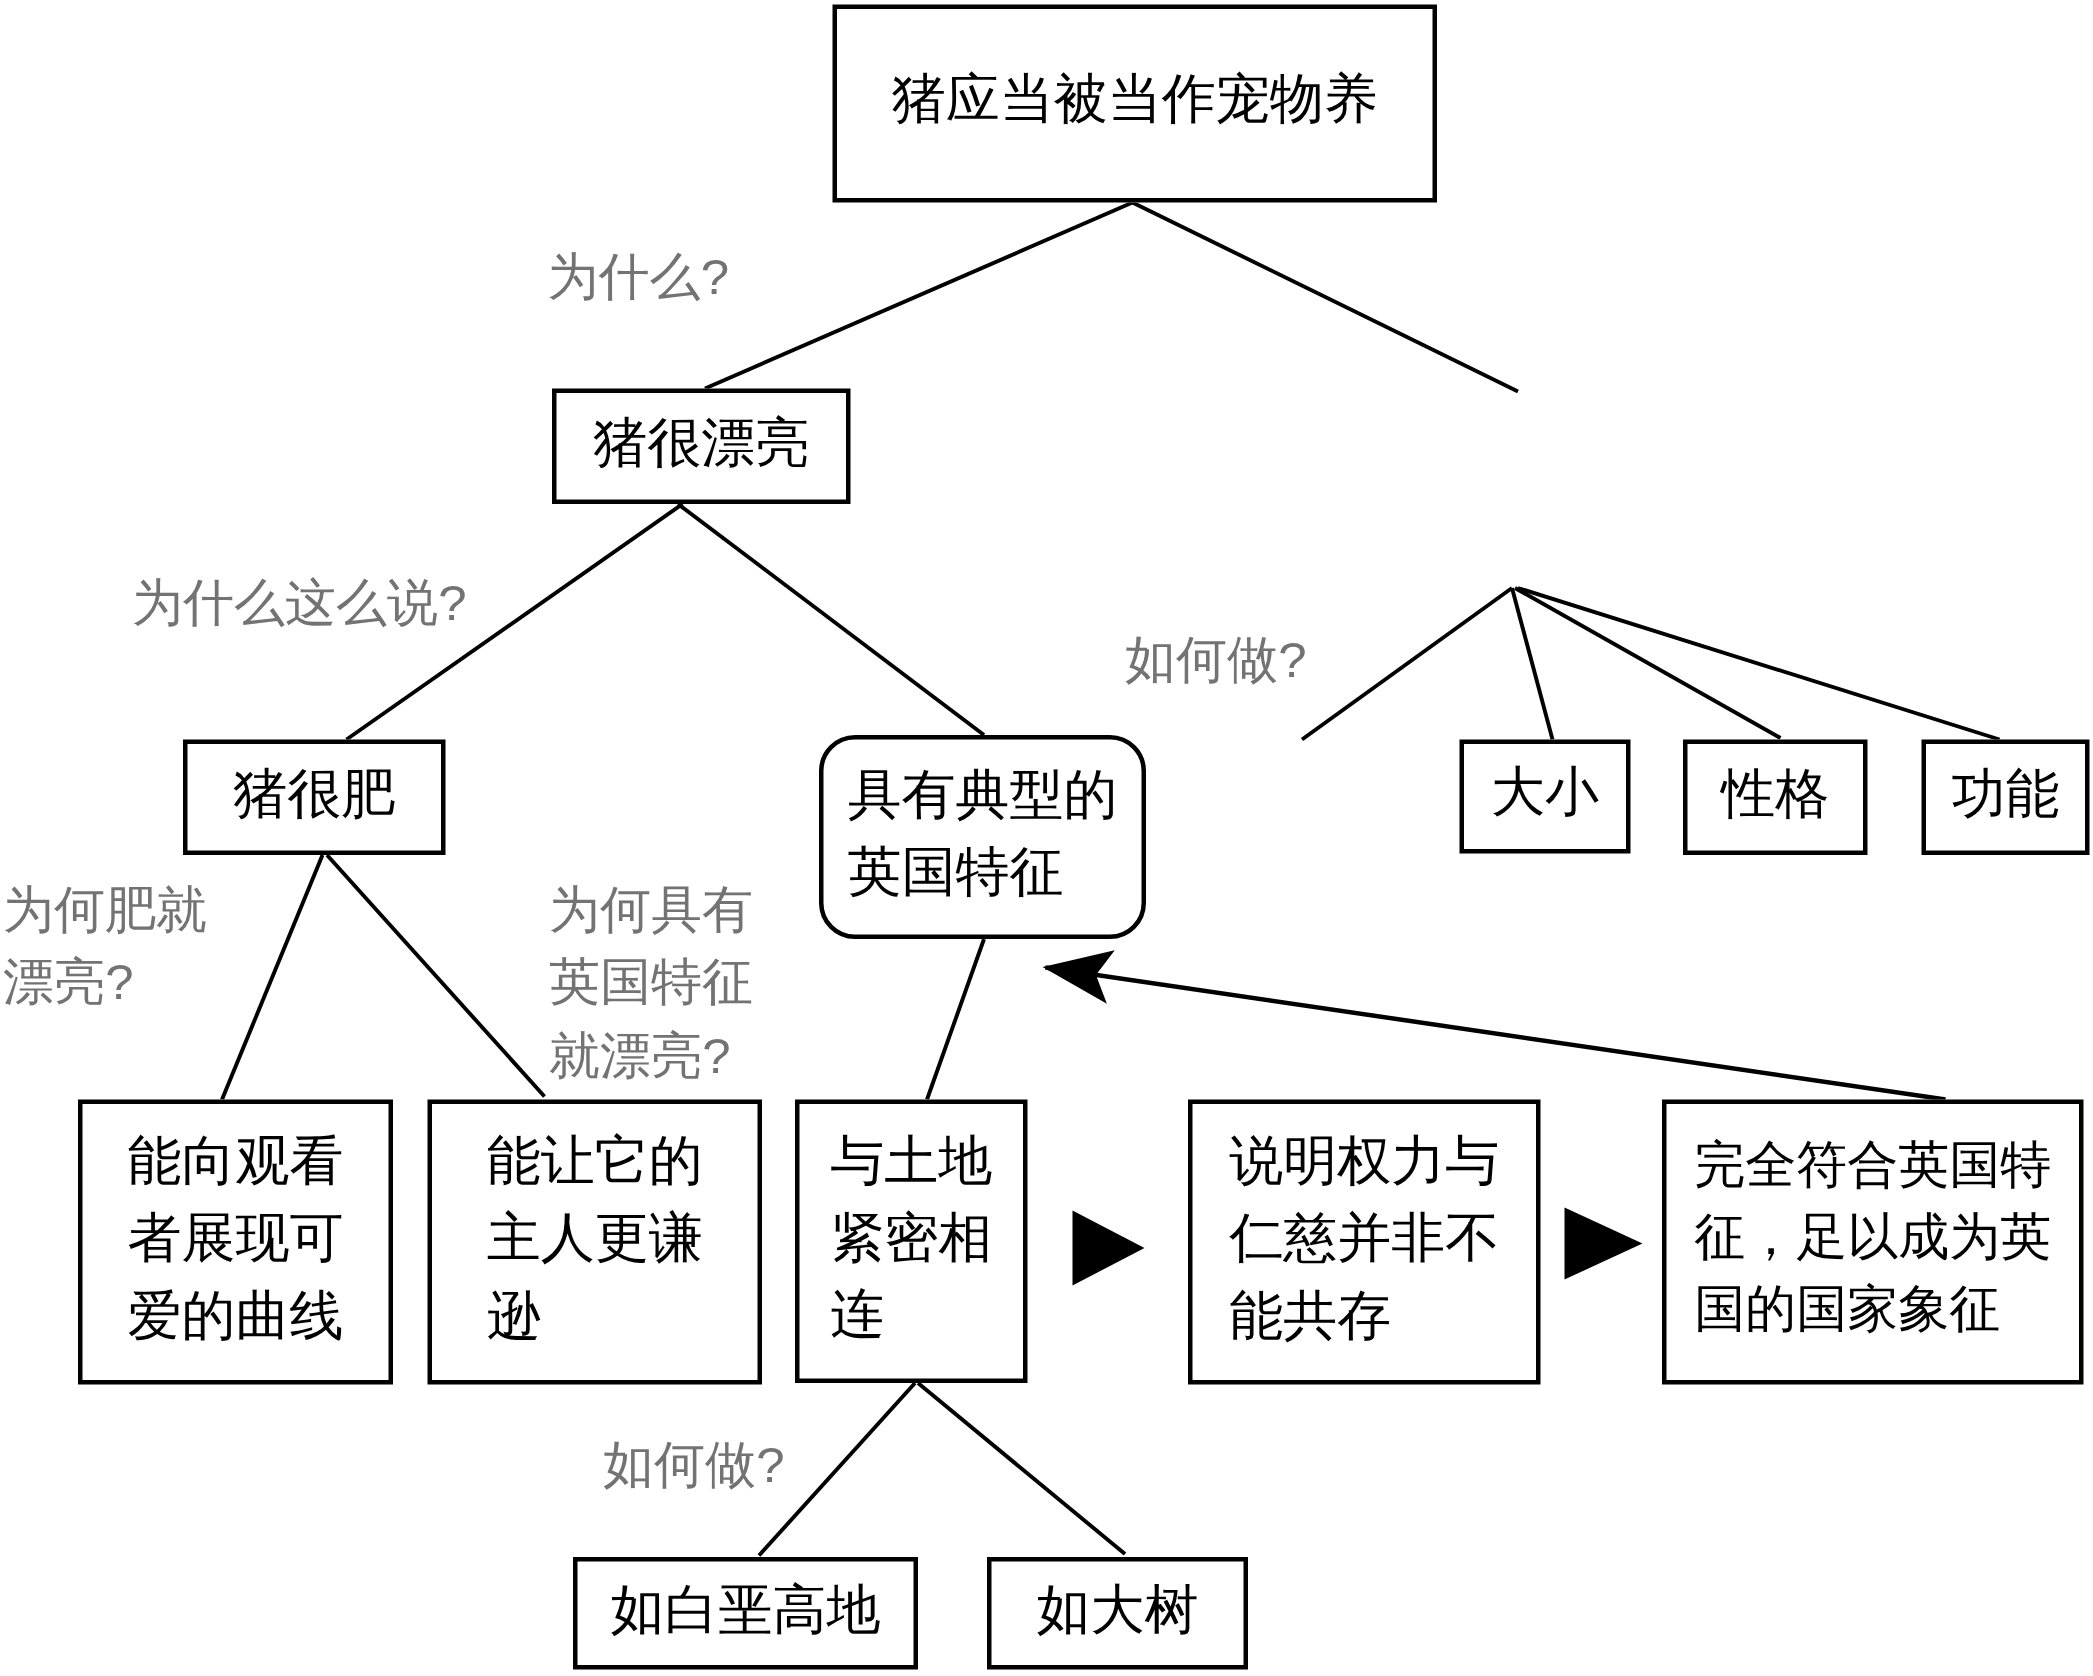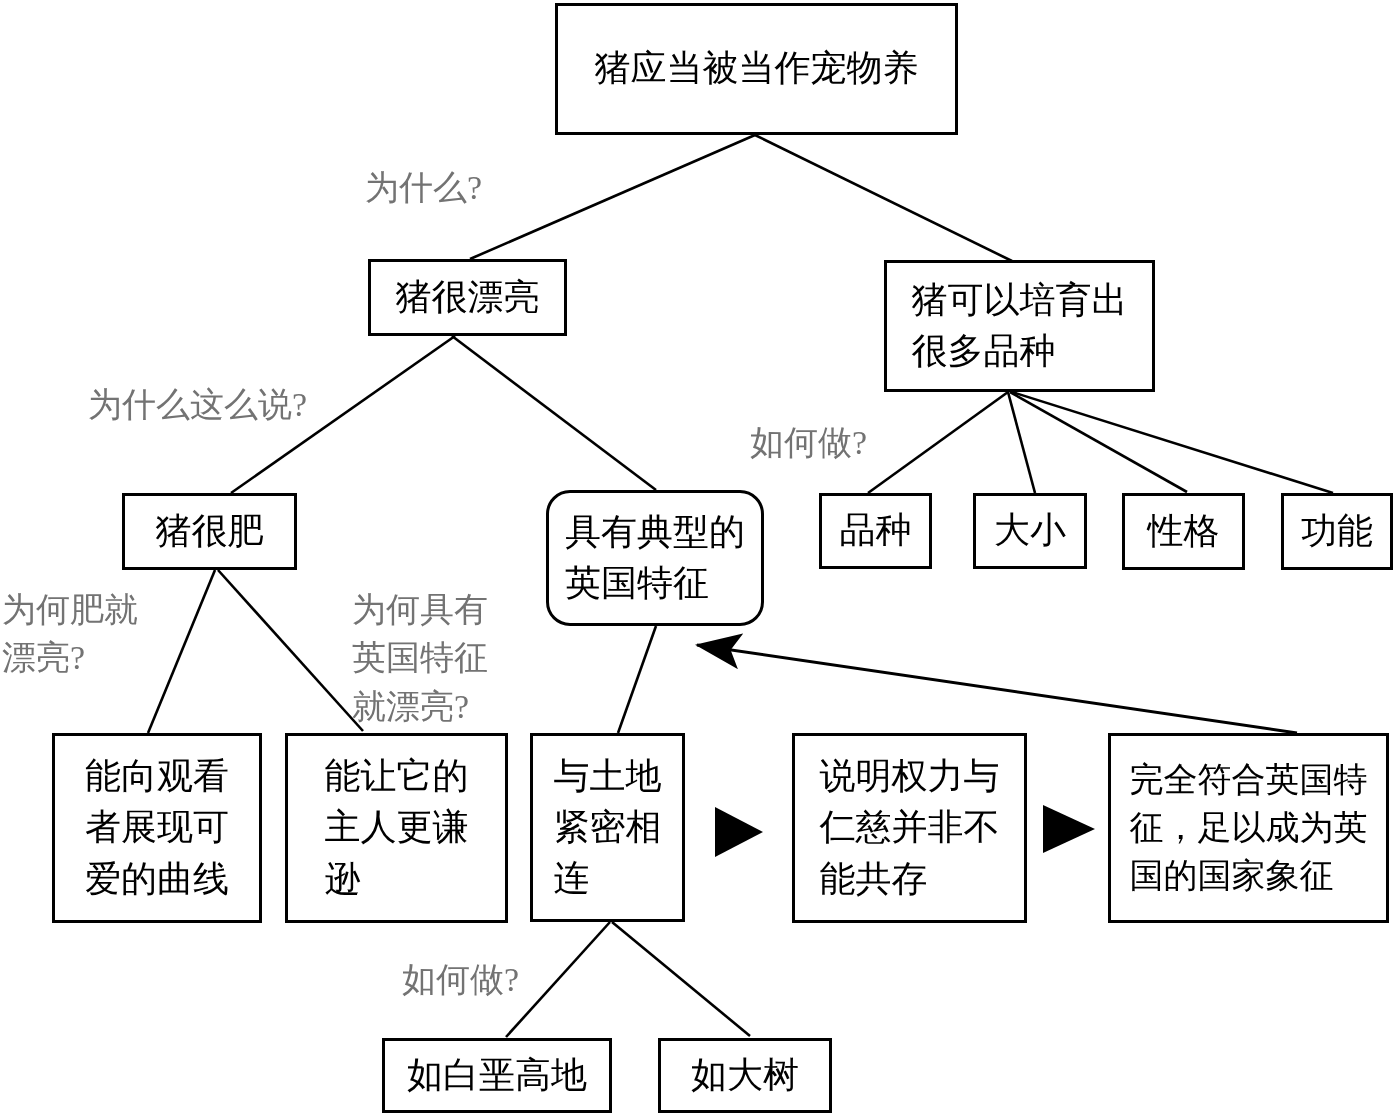--- a/index.html
+++ b/index.html
@@ -1,21 +1,21 @@
 <!DOCTYPE html>
 <html><head>
 <meta charset="utf-8">
 <style>
   html, body { margin: 0; padding: 0; background: #ffffff; }
   #canvas {
     position: relative;
     width: 1395px;
     height: 1117px;
     background: #ffffff;
-    font-family: Liberation Serif, serif;
+    font-family: Liberation Mono, monospace;
     color: #000000;
     overflow: hidden;
   }
   #connectors {
     position: absolute;
     left: 0; top: 0;
     width: 1395px; height: 1117px;
   }
   .node {
     position: absolute;
@@ -75,29 +75,26 @@
     <line x1="1297" y1="733" x2="697" y2="645" stroke="#000" stroke-width="3" marker-end="url(#arrowhead)"></line>
 
     <polygon points="715,807 763,832 715,857" fill="#000000"></polygon>
     <polygon points="1043,805 1095,829 1043,853" fill="#000000"></polygon>
   </svg>
 
   <div class="node center" style="left:555px; top:3px; width:403px; height:132px;">猪应当被当作宠物养</div>
 
   <div class="node center" style="left:368px; top:259px; width:199px; height:77px;">猪很漂亮</div>
 
-  <div class="node" style="left:884px; top:260px; width:271px; height:132px;">猪可以培育出
-很多品种</div>
 
   <div class="node center" style="left:122px; top:493px; width:175px; height:77px;">猪很肥</div>
 
   <div class="node" style="left:546px; top:490px; width:218px; height:136px;border-radius:24px;">具有典型的
 英国特征</div>
 
-  <div class="node center" style="left:819px; top:493px; width:113px; height:76px;">品种</div>
 
   <div class="node center" style="left:973px; top:493px; width:114px; height:76px;">大小</div>
 
   <div class="node center" style="left:1122px; top:493px; width:123px; height:77px;">性格</div>
 
   <div class="node center" style="left:1281px; top:493px; width:112px; height:77px;">功能</div>
 
   <div class="node" style="left:52px; top:733px; width:210px; height:190px;">能向观看
 者展现可
 爱的曲线</div>
@@ -124,19 +121,19 @@
 
   <div class="label" style="left:365px; top:164px;">为什么?</div>
 
   <div class="label" style="left:88px; top:381px;">为什么这么说?</div>
 
   <div class="label" style="left:750px; top:419px;">如何做?</div>
 
   <div class="label" style="left:2px; top:586px;">为何肥就
 漂亮?</div>
 
-  <div class="label" style="left:352px; top:586px;">为何具有
+  <div class="label" style="left:366px; top:586px;">为何具有
 英国特征
 就漂亮?</div>
 
   <div class="label" style="left:402px; top:956px;">如何做?</div>
 
 </div>
 
 </body></html>

